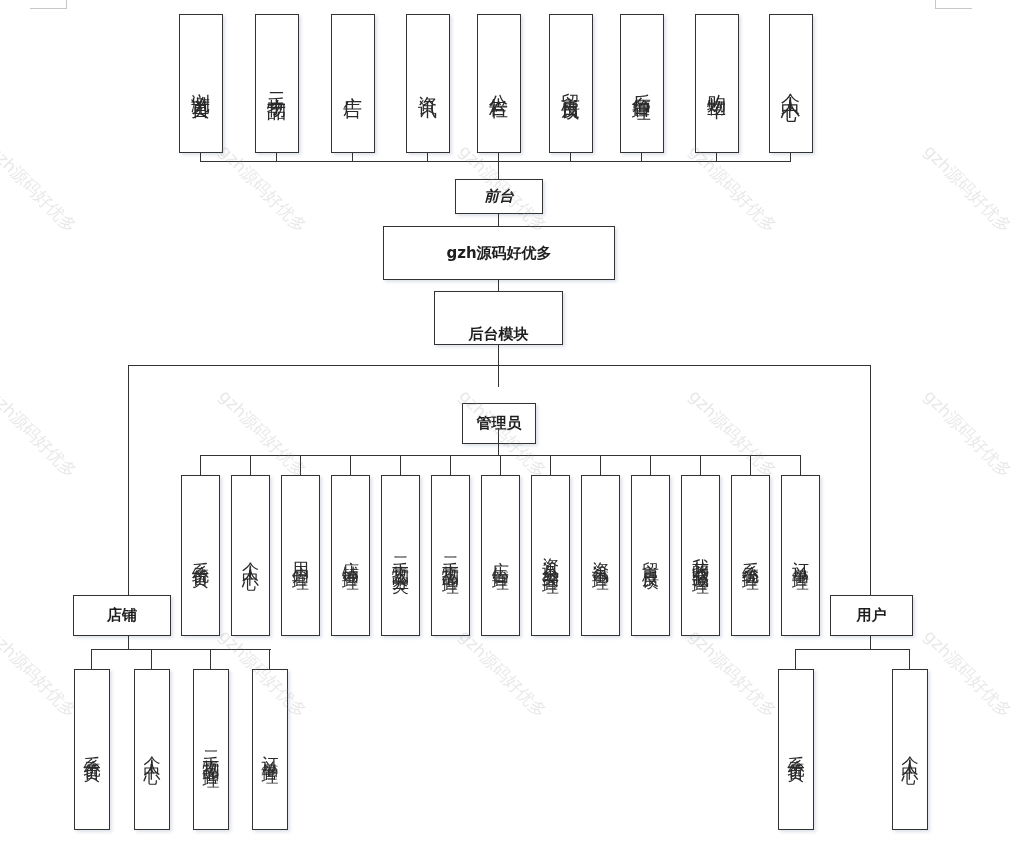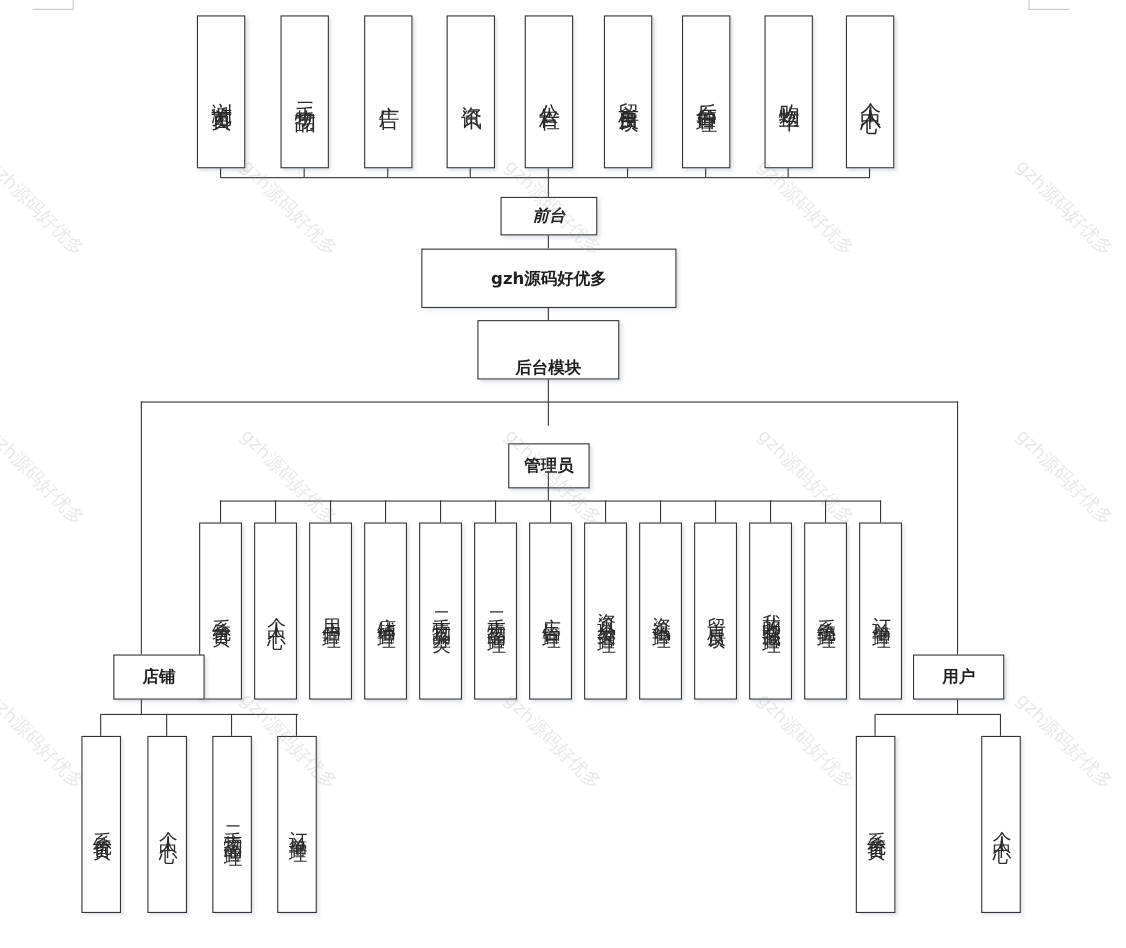--- a/index.html
+++ b/index.html
@@ -143,21 +143,21 @@
       <div class="box vert small-v" style="left: 731px; top: 475px; width: 39px; height: 161px;">
         <span>系统管理</span>
       </div>
       <div class="line-v" style="top: 455px; height: 20px; left: 750px;"></div>
       <div class="box vert small-v" style="left: 781px; top: 475px; width: 39px; height: 161px;">
         <span>订单管理</span>
       </div>
       <div class="line-v" style="top: 455px; height: 20px; left: 800px;"></div>
     </div>
 
-  <div class="box horiz" style="left:103px; top:595px; width:83px; height:41px;">
+  <div class="box horiz" style="left:73px; top:595px; width:98px; height:41px;">
     <span>店铺</span>
   </div>
   <div class="line-v" style="left:128px; top:636px; height:13px;"></div>
   <div class="line-h" style="left:92px; top:649px; width:179px;"></div>
   <div id="shop-row">
       <div class="box vert small-v" style="left: 74px; top: 669px; width: 36px; height: 161px;">
         <span>系统首页</span>
       </div>
       <div class="line-v" style="top: 649px; height: 20px; left: 91px;"></div>
       <div class="box vert small-v" style="left: 134px; top: 669px; width: 36px; height: 161px;">

